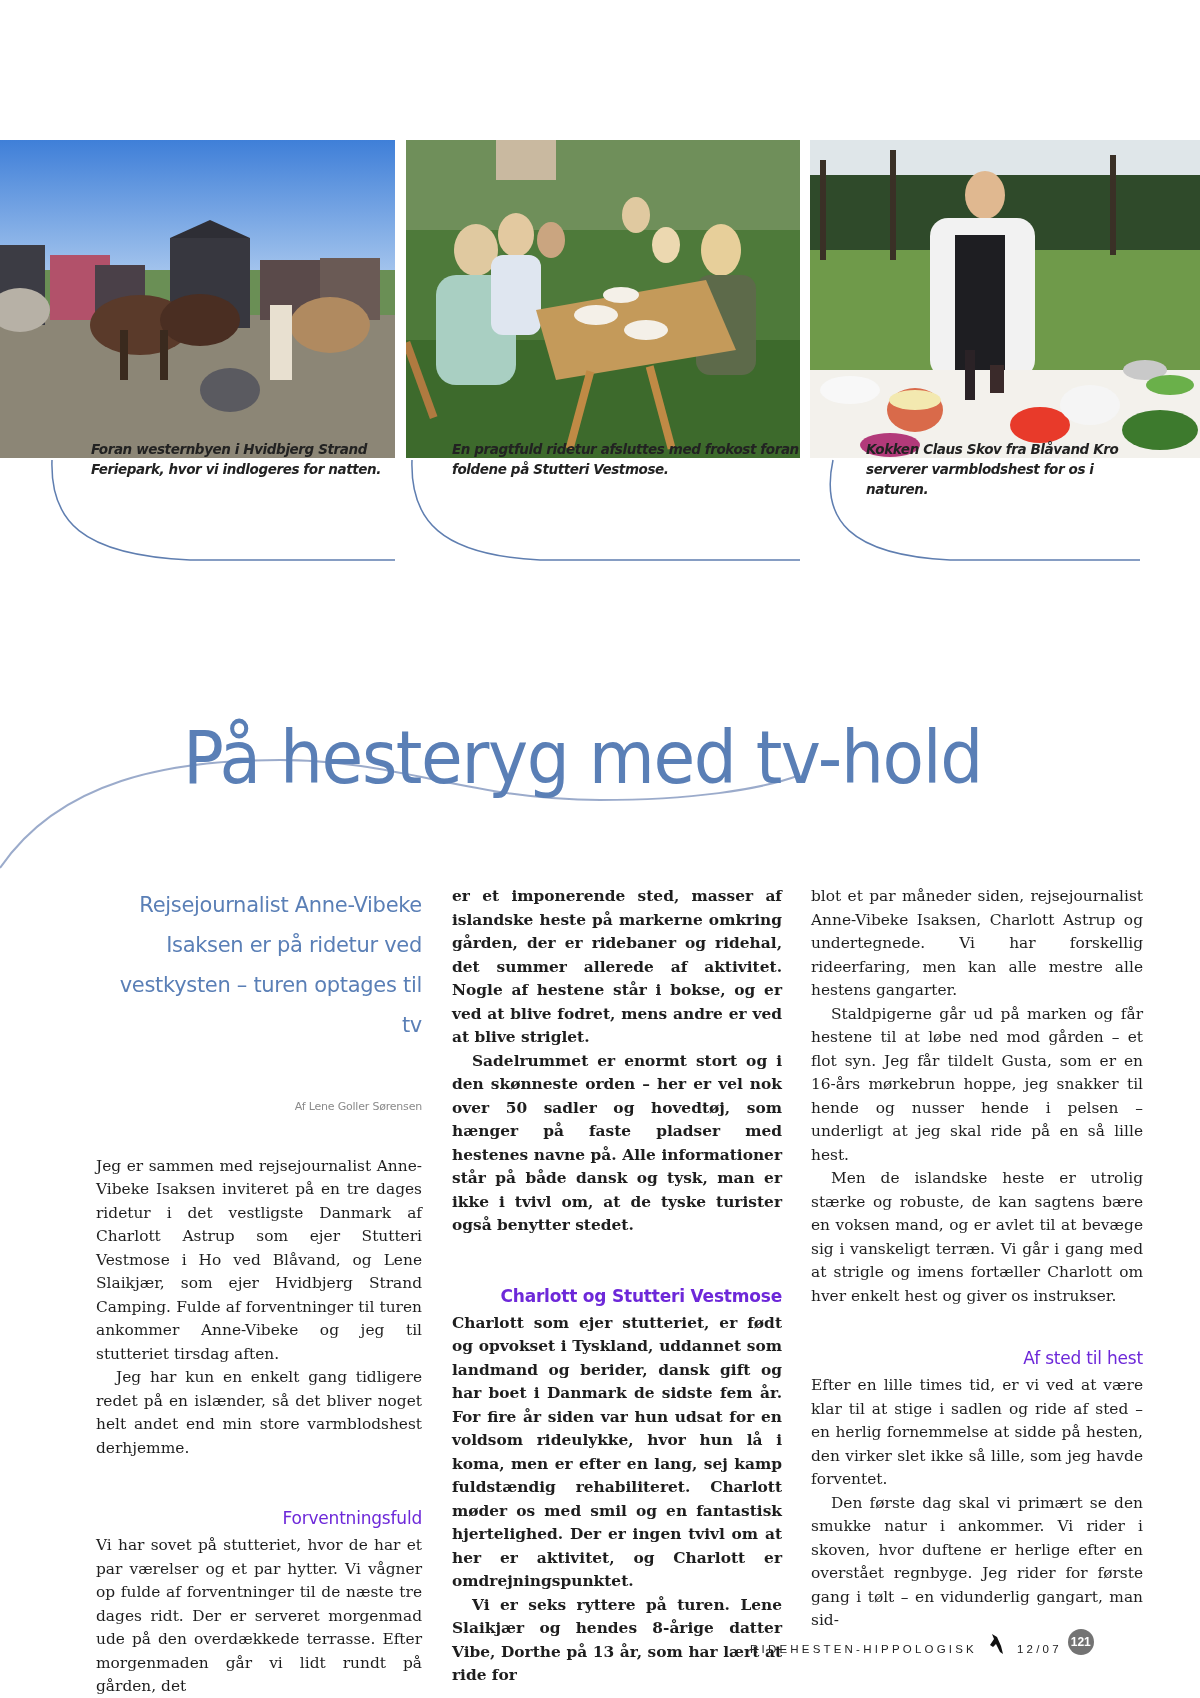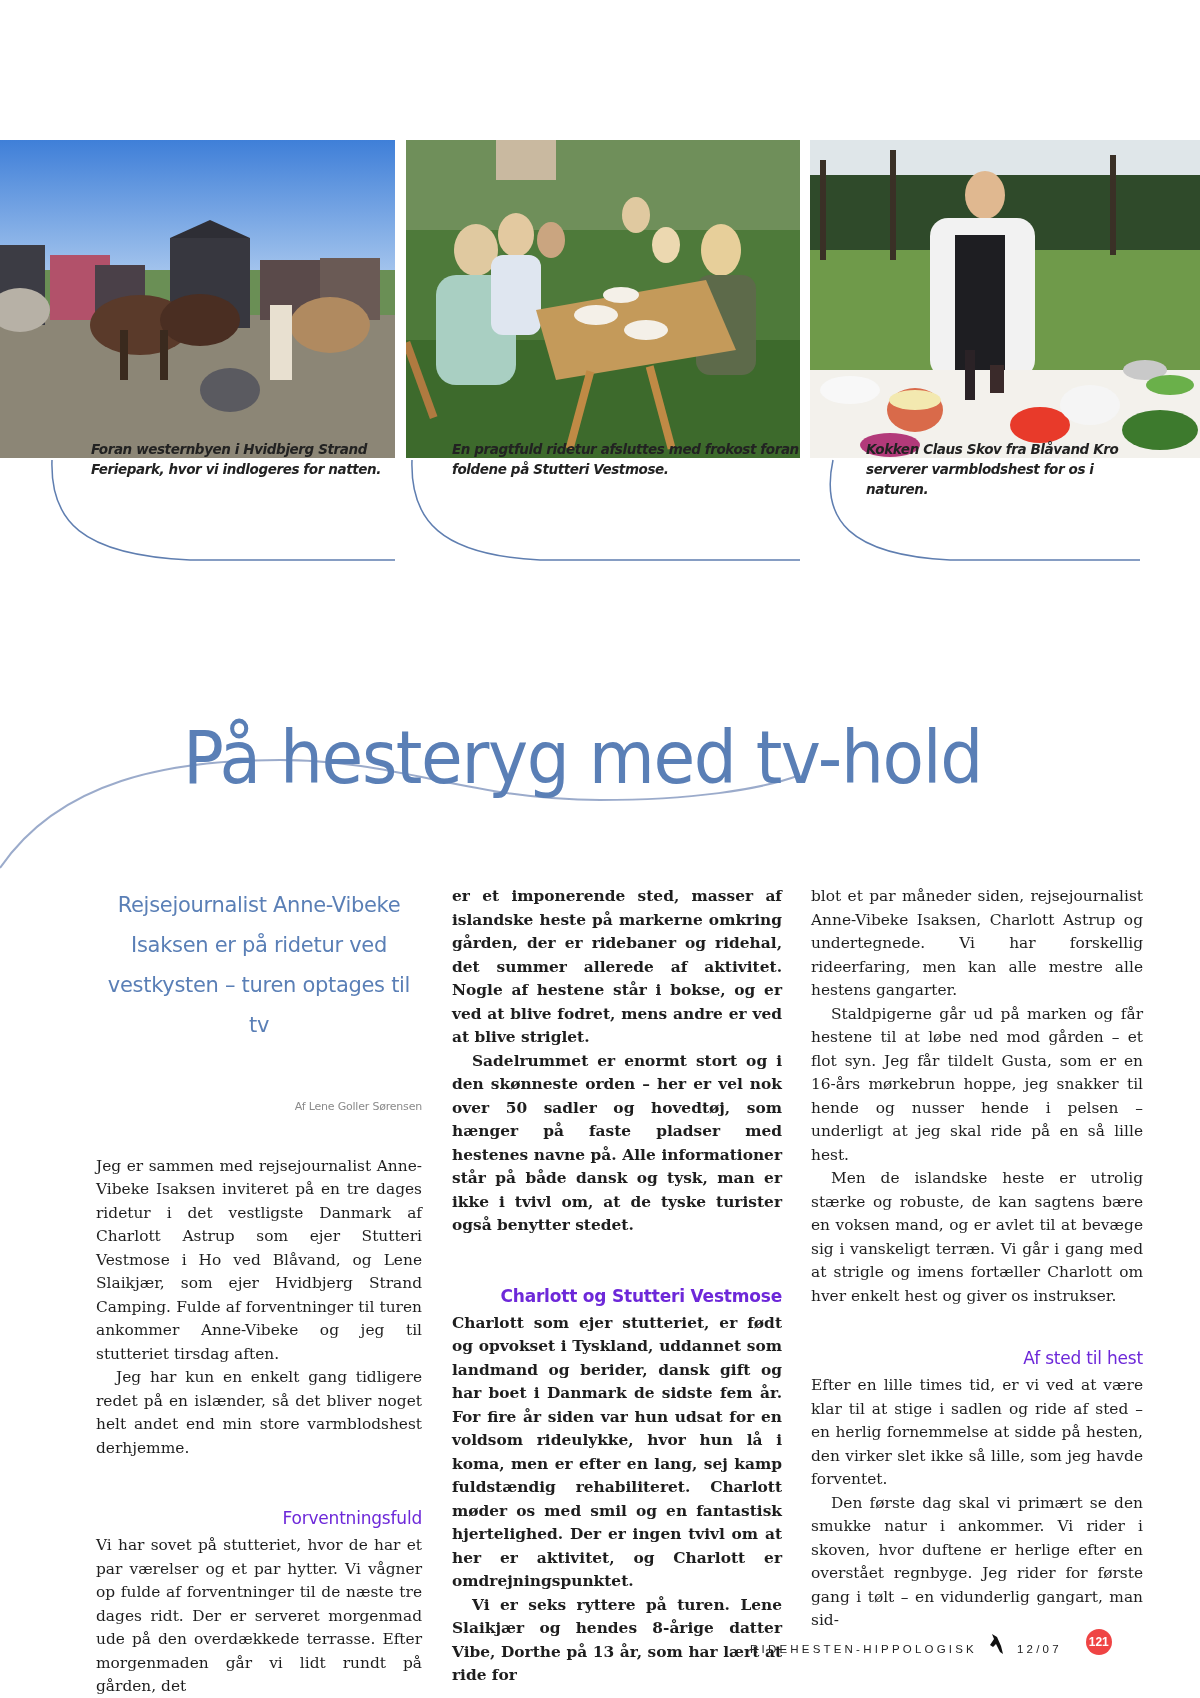--- a/index.html
+++ b/index.html
@@ -20,31 +20,31 @@
 
   .headline { position: absolute; left: 183px; top: 664px; font-family: "DejaVu Sans", sans-serif; font-size: 73px; line-height: 90px; color: #5a7fb6; letter-spacing: -1.5px; white-space: nowrap; font-weight: normal; transform: scaleX(0.93); transform-origin: left top; }
 
   .col { position: absolute; top: 885px; width: 330px; font-size: 15.4px; line-height: 23.5px; text-align: justify; hyphens: auto; }
   .col p { margin: 0; }
   .col p.indent { text-indent: 20px; }
   #col-1 { left: 96px; width: 326px; }
   #col-2 { left: 452px; width: 330px; font-weight: bold; }
   #col-3 { left: 811px; width: 332px; }
 
-  .lead { font-family: "DejaVu Sans", sans-serif; font-size: 21px; line-height: 40px; color: #5a7fb6; text-align: center; margin: 0; letter-spacing: -0.3px; }
+  .lead { font-family: "DejaVu Sans", sans-serif; font-size: 21px; line-height: 40px; color: #5a7fb6; text-align: right; margin: 0; letter-spacing: -0.3px; }
   .byline { font-family: "DejaVu Sans", sans-serif; font-size: 11px; color: #8a8a8a; margin: 50px 0 36px 0 !important; text-align: right; letter-spacing: -0.2px; }
   .subhead { font-family: "DejaVu Sans", sans-serif; font-size: 17px; line-height: 24px; color: #6d28d9; margin: 0 0 4px 0 !important; text-align: right; letter-spacing: -0.2px; }
   .gap-l { height: 46px; }
   .gap-m { height: 38px; }
 
   .footer { position: absolute; top: 1625px; left: 750px; width: 440px; height: 30px; font-family: Liberation Sans, sans-serif; font-size: 11.5px; letter-spacing: 3.2px; color: #222; display: flex; align-items: flex-end; }
   .footer .mag { white-space: nowrap; }
   .footer .horse { display: inline-block; margin: 0 12px 0 10px; width: 18px; height: 22px; }
-  .footer .issue { white-space: nowrap; margin-right: 24px; }
-  .footer .pagenum { width: 26px; height: 26px; border-radius: 50%; background: #ef4444; color: #fff; font-size: 12px; letter-spacing: 0; display: flex; align-items: center; justify-content: center; font-weight: bold; }
+  .footer .issue { white-space: nowrap; margin-right: 6px; }
+  .footer .pagenum { width: 26px; height: 26px; border-radius: 50%; background: #737373; color: #fff; font-size: 12px; letter-spacing: 0; display: flex; align-items: center; justify-content: center; font-weight: bold; }
 </style>
 </head>
 <body>
 
 <div class="photo" id="photo-1">
   <svg viewBox="0 0 395 318" preserveAspectRatio="none">
     <defs>
         <linearGradient id="sky1" x1="0" y1="0" x2="0" y2="1">
           <stop offset="0" stop-color="#3f7fd8"></stop>
           <stop offset="1" stop-color="#a9c8ee"></stop>

